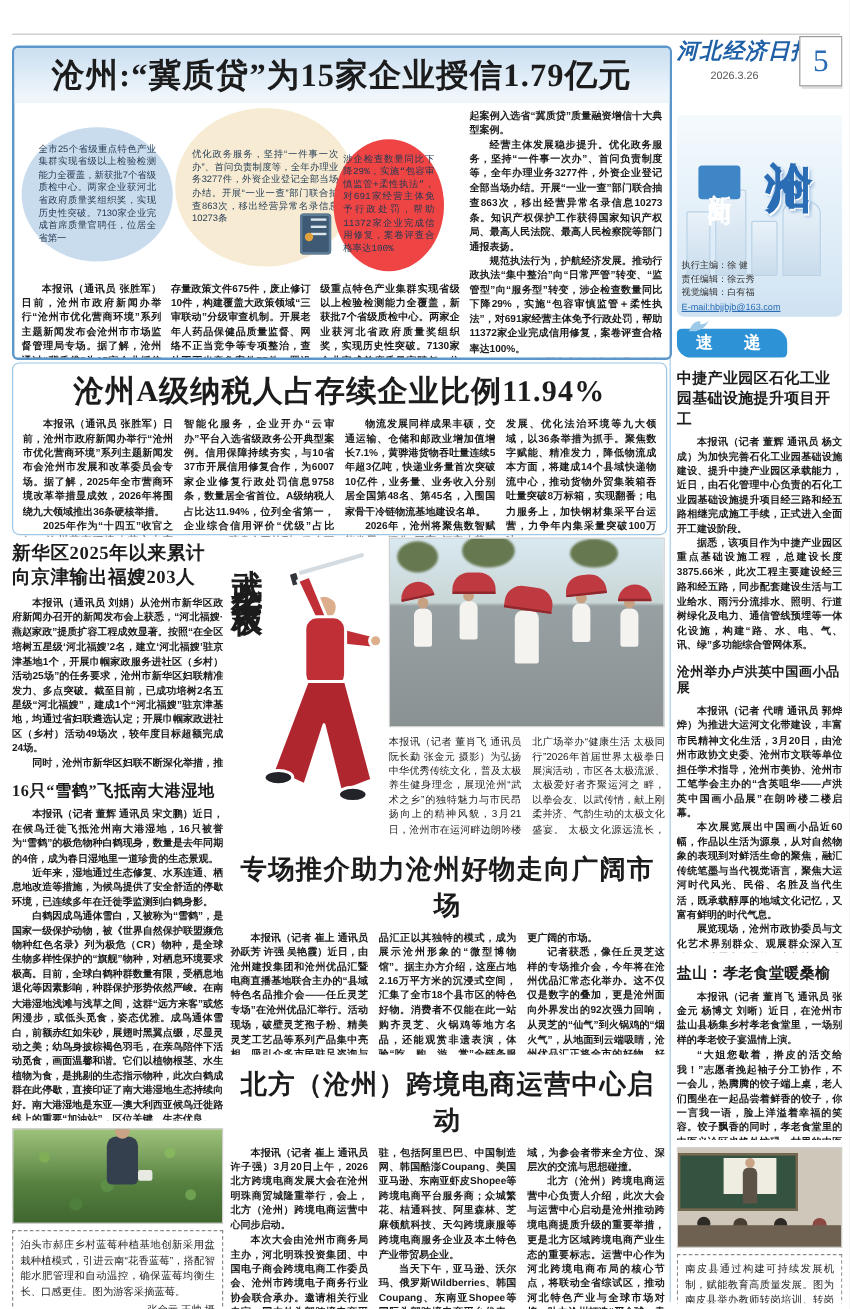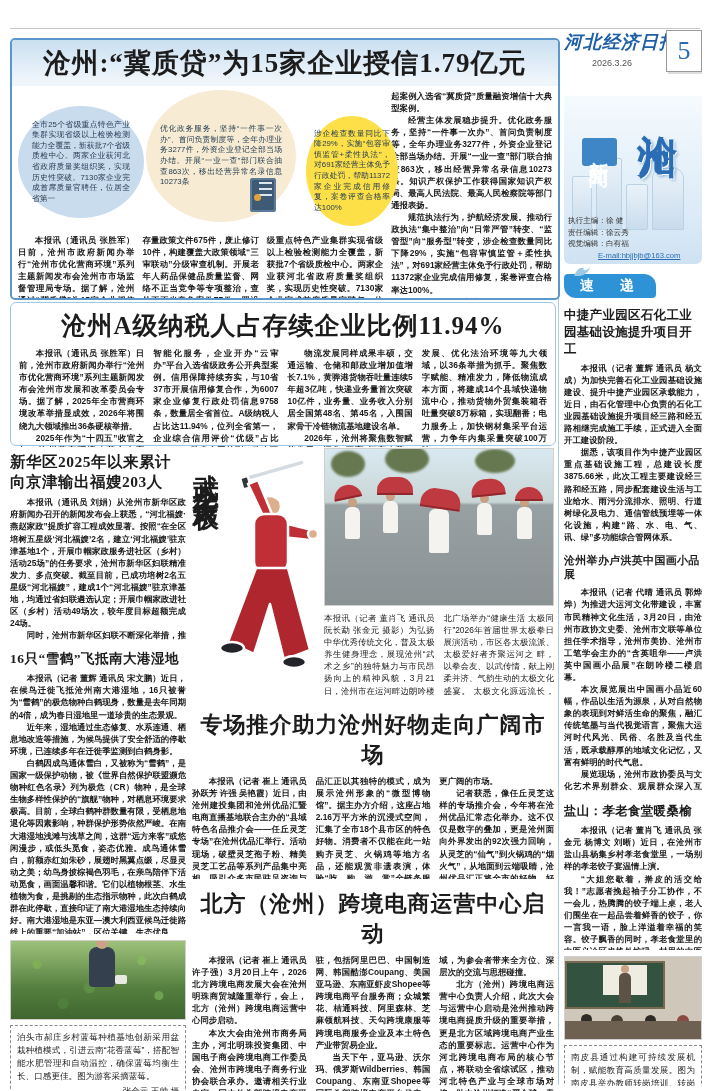--- a/index.html
+++ b/index.html
@@ -15,21 +15,21 @@
   .lead-head{height:46px;display:flex;align-items:center;justify-content:center;
              background:linear-gradient(180deg,#cadff1 0%,#eef5fb 85%);
              font-size:27px;font-weight:bold;letter-spacing:1px;}
   .lead-body{display:flex;padding:4px 6px 0 6px;gap:8px;}
   .lead-left{width:368px;}
   .bubble-zone{position:relative;height:140px;}
   .bubble{position:absolute;border-radius:50%;display:flex;align-items:center;
           font-size:7.8px;line-height:1.35;text-align:justify;padding:12px 14px;box-sizing:border-box;color:#243b52;}
   .bubble.b1{left:0;top:16px;width:126px;height:112px;background:#c9dcee;}
   .bubble.b2{left:128px;top:0;width:150px;height:132px;background:#f7ecd3;}
-  .bubble.b3{left:288px;top:26px;width:92px;height:110px;background:#fde047;padding:10px 8px;}
+  .bubble.b3{left:260px;top:26px;width:92px;height:110px;background:#ef4444;padding:10px 8px;font-family:Liberation Mono, monospace;}
   .doc-icon{position:absolute;left:232px;top:88px;width:26px;height:34px;background:#3e5a74;border-radius:3px;
             box-shadow:inset 0 0 0 2px #5d7c97;}
   .doc-icon i{display:block;height:2px;background:#dce6ee;margin:4px 4px 0 9px;}
   .doc-icon b{position:absolute;left:4px;top:16px;width:7px;height:7px;border-radius:50%;background:#e0a23c;}
   .lead-cols{display:flex;gap:8px;height:80px;overflow:hidden;margin-top:4px;}
   .lead-cols>div{flex:1;}
   .lead-side{width:162px;height:224px;overflow:hidden;}
 
   
   .bt{font-size:8.4px;line-height:1.44;text-align:justify;color:#1b1b1b;}
@@ -96,21 +96,21 @@
             box-shadow:2px 2px 0 #ddd;}
   .date{font-size:9px;color:#555;margin:4px 0 0 28px;}
   .section-art{position:relative;height:168px;background:linear-gradient(180deg,#f5fafd 0%,#dcebf7 70%,#cfe2f2 100%);
                border-radius:0 0 6px 6px;}
   .cz-title{position:absolute;left:66px;top:6px;writing-mode:vertical-rl;font-size:40px;font-weight:bold;
             color:#2a6db5;letter-spacing:4px;text-shadow:1px 1px 0 #fff,2px 2px 3px rgba(42,109,181,.4);}
   .xw-badge{position:absolute;left:18px;top:42px;writing-mode:vertical-rl;background:#3f86c6;color:#fff;
             font-size:20px;font-weight:bold;padding:7px 4px;border-radius:3px;letter-spacing:7px;}
   .bld{position:absolute;bottom:34px;background:linear-gradient(180deg,#eaf2f9,#c9dcec);border:1px solid #b9d2e6;border-radius:2px;}
   .editors{position:absolute;left:4px;bottom:3px;font-size:7.6px;line-height:1.5;color:#333;}
-  .editors .mail{color:#2a6db5;text-decoration:underline;margin-left:30px;}
+  .editors .mail{color:#2a6db5;text-decoration:underline;}
   .express{margin:10px 0 2px 0;position:relative;}
   .express .pill{display:inline-block;background:#2d93d6;color:#fff;font-size:14px;font-weight:bold;
                  padding:3px 16px;border-radius:4px 12px 4px 12px;letter-spacing:6px;}
   .express svg{position:absolute;left:8px;top:-10px;}
   .sb-head{font-size:12.5px;font-weight:bold;line-height:1.35;margin:9px 0 4px 0;letter-spacing:.3px;}
   .sb-head.small{font-size:11px;}
   .sb-body1{height:182px;overflow:hidden;}
   .sb-body2{height:208px;overflow:hidden;}
   .sb-body3{height:126px;overflow:hidden;}
   .class-photo{width:138px;height:84px;margin-top:6px;background:#cfc8ba;}

